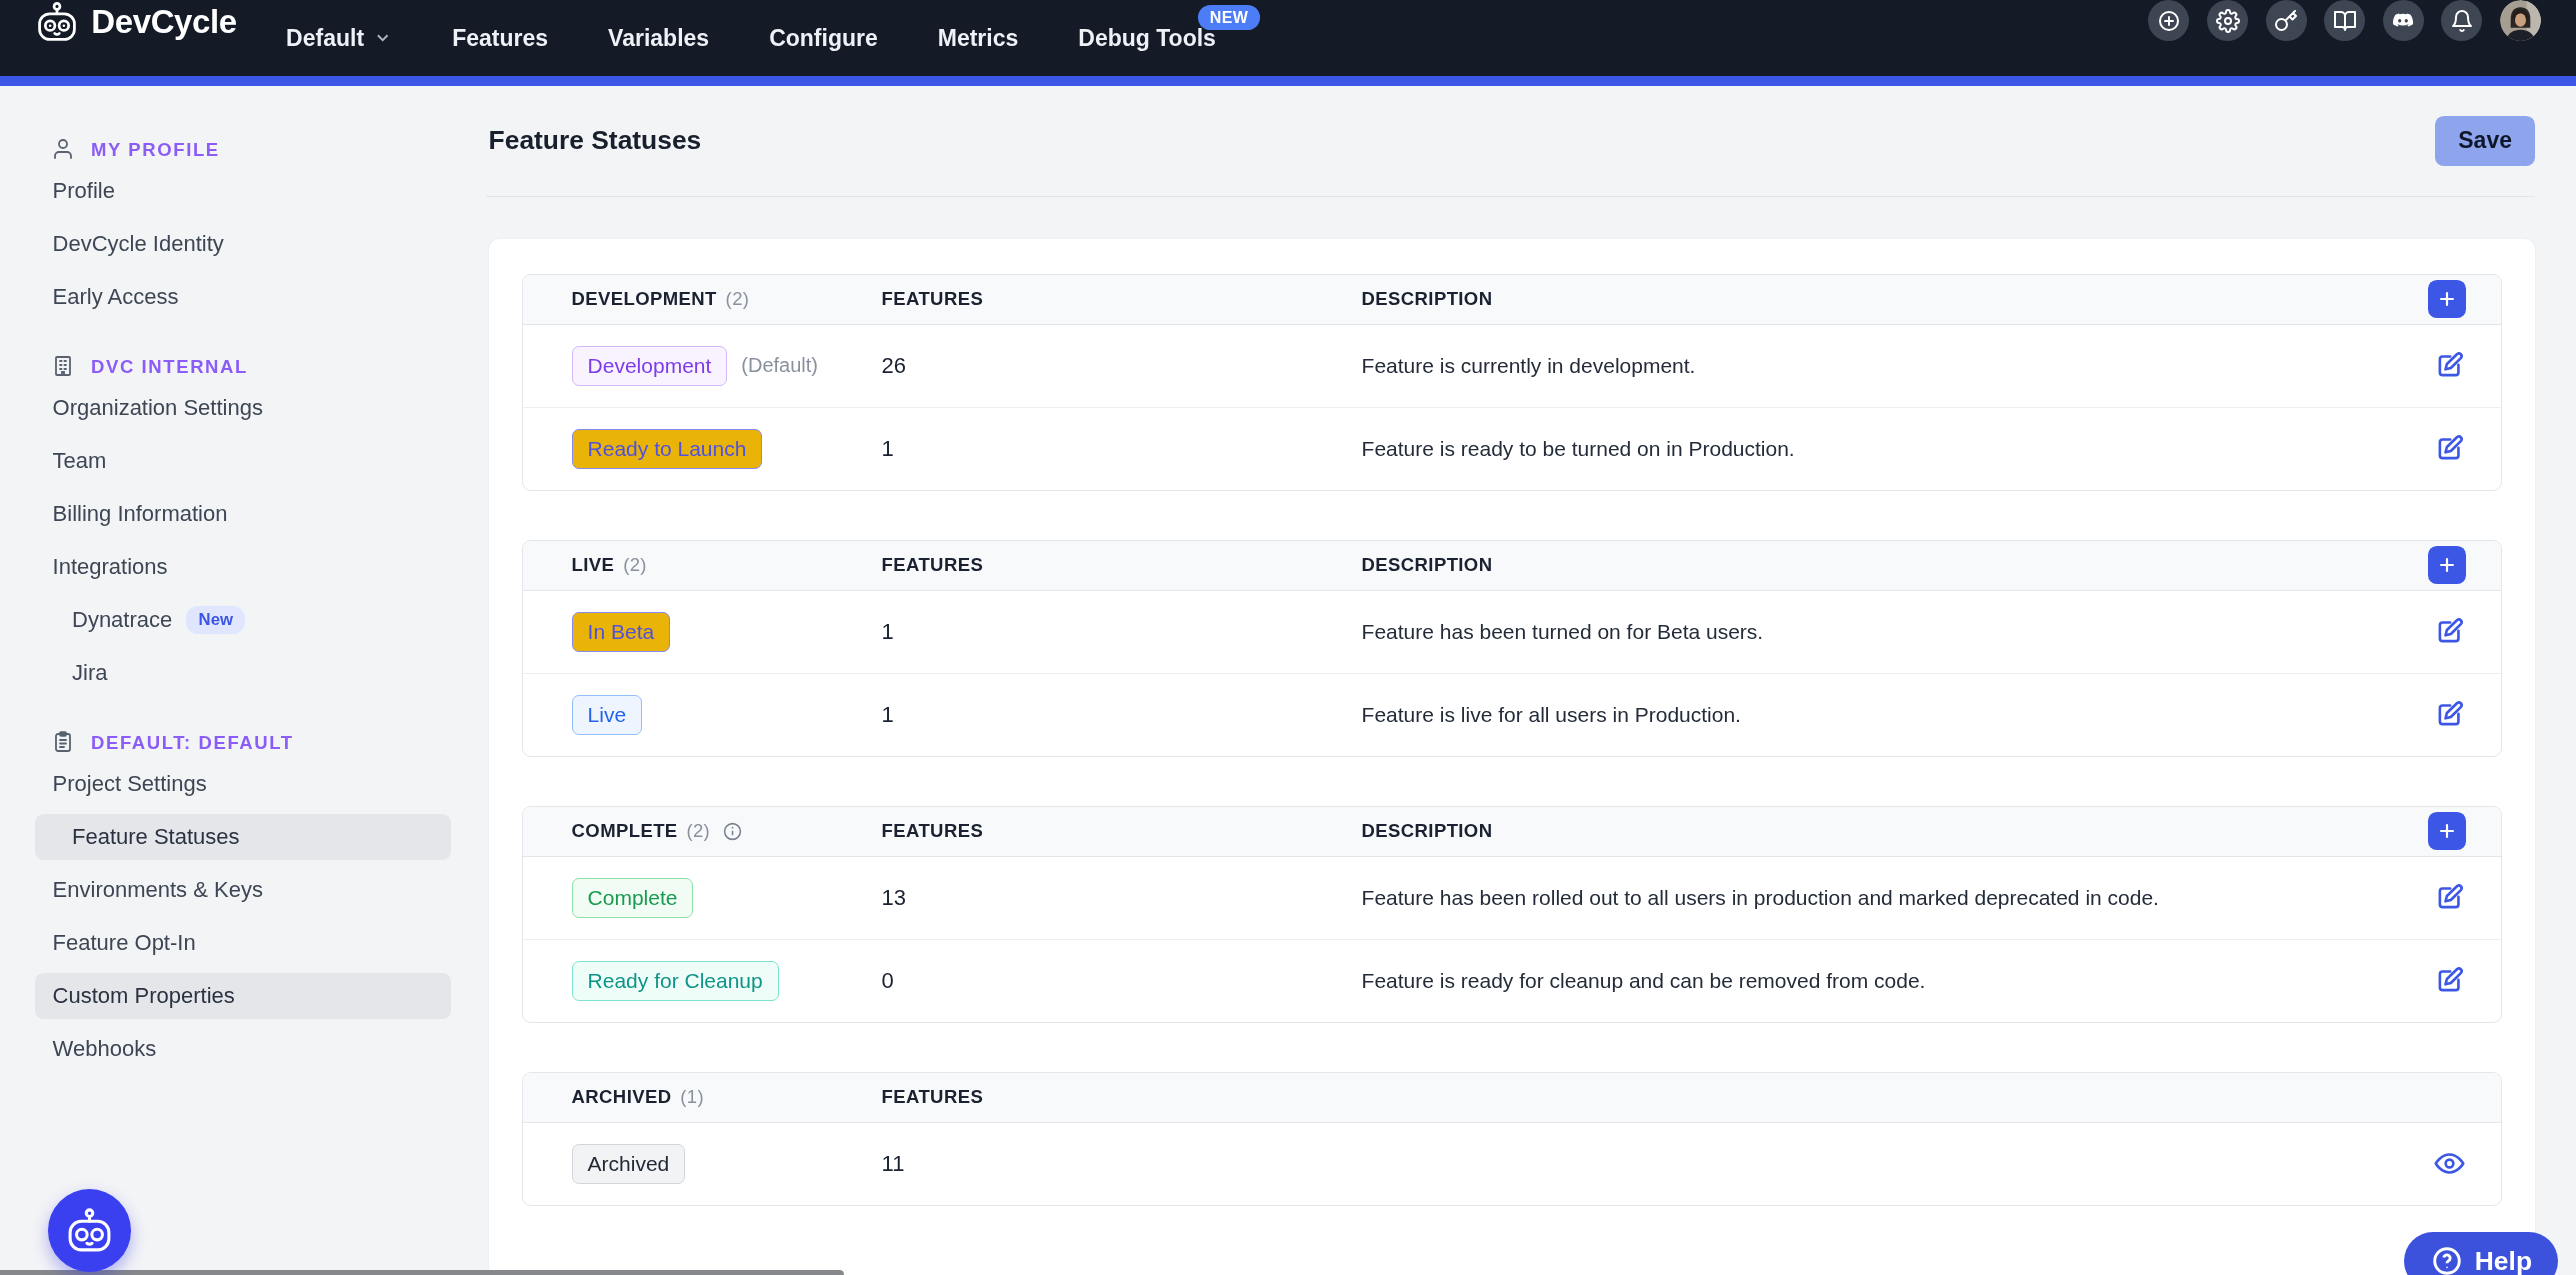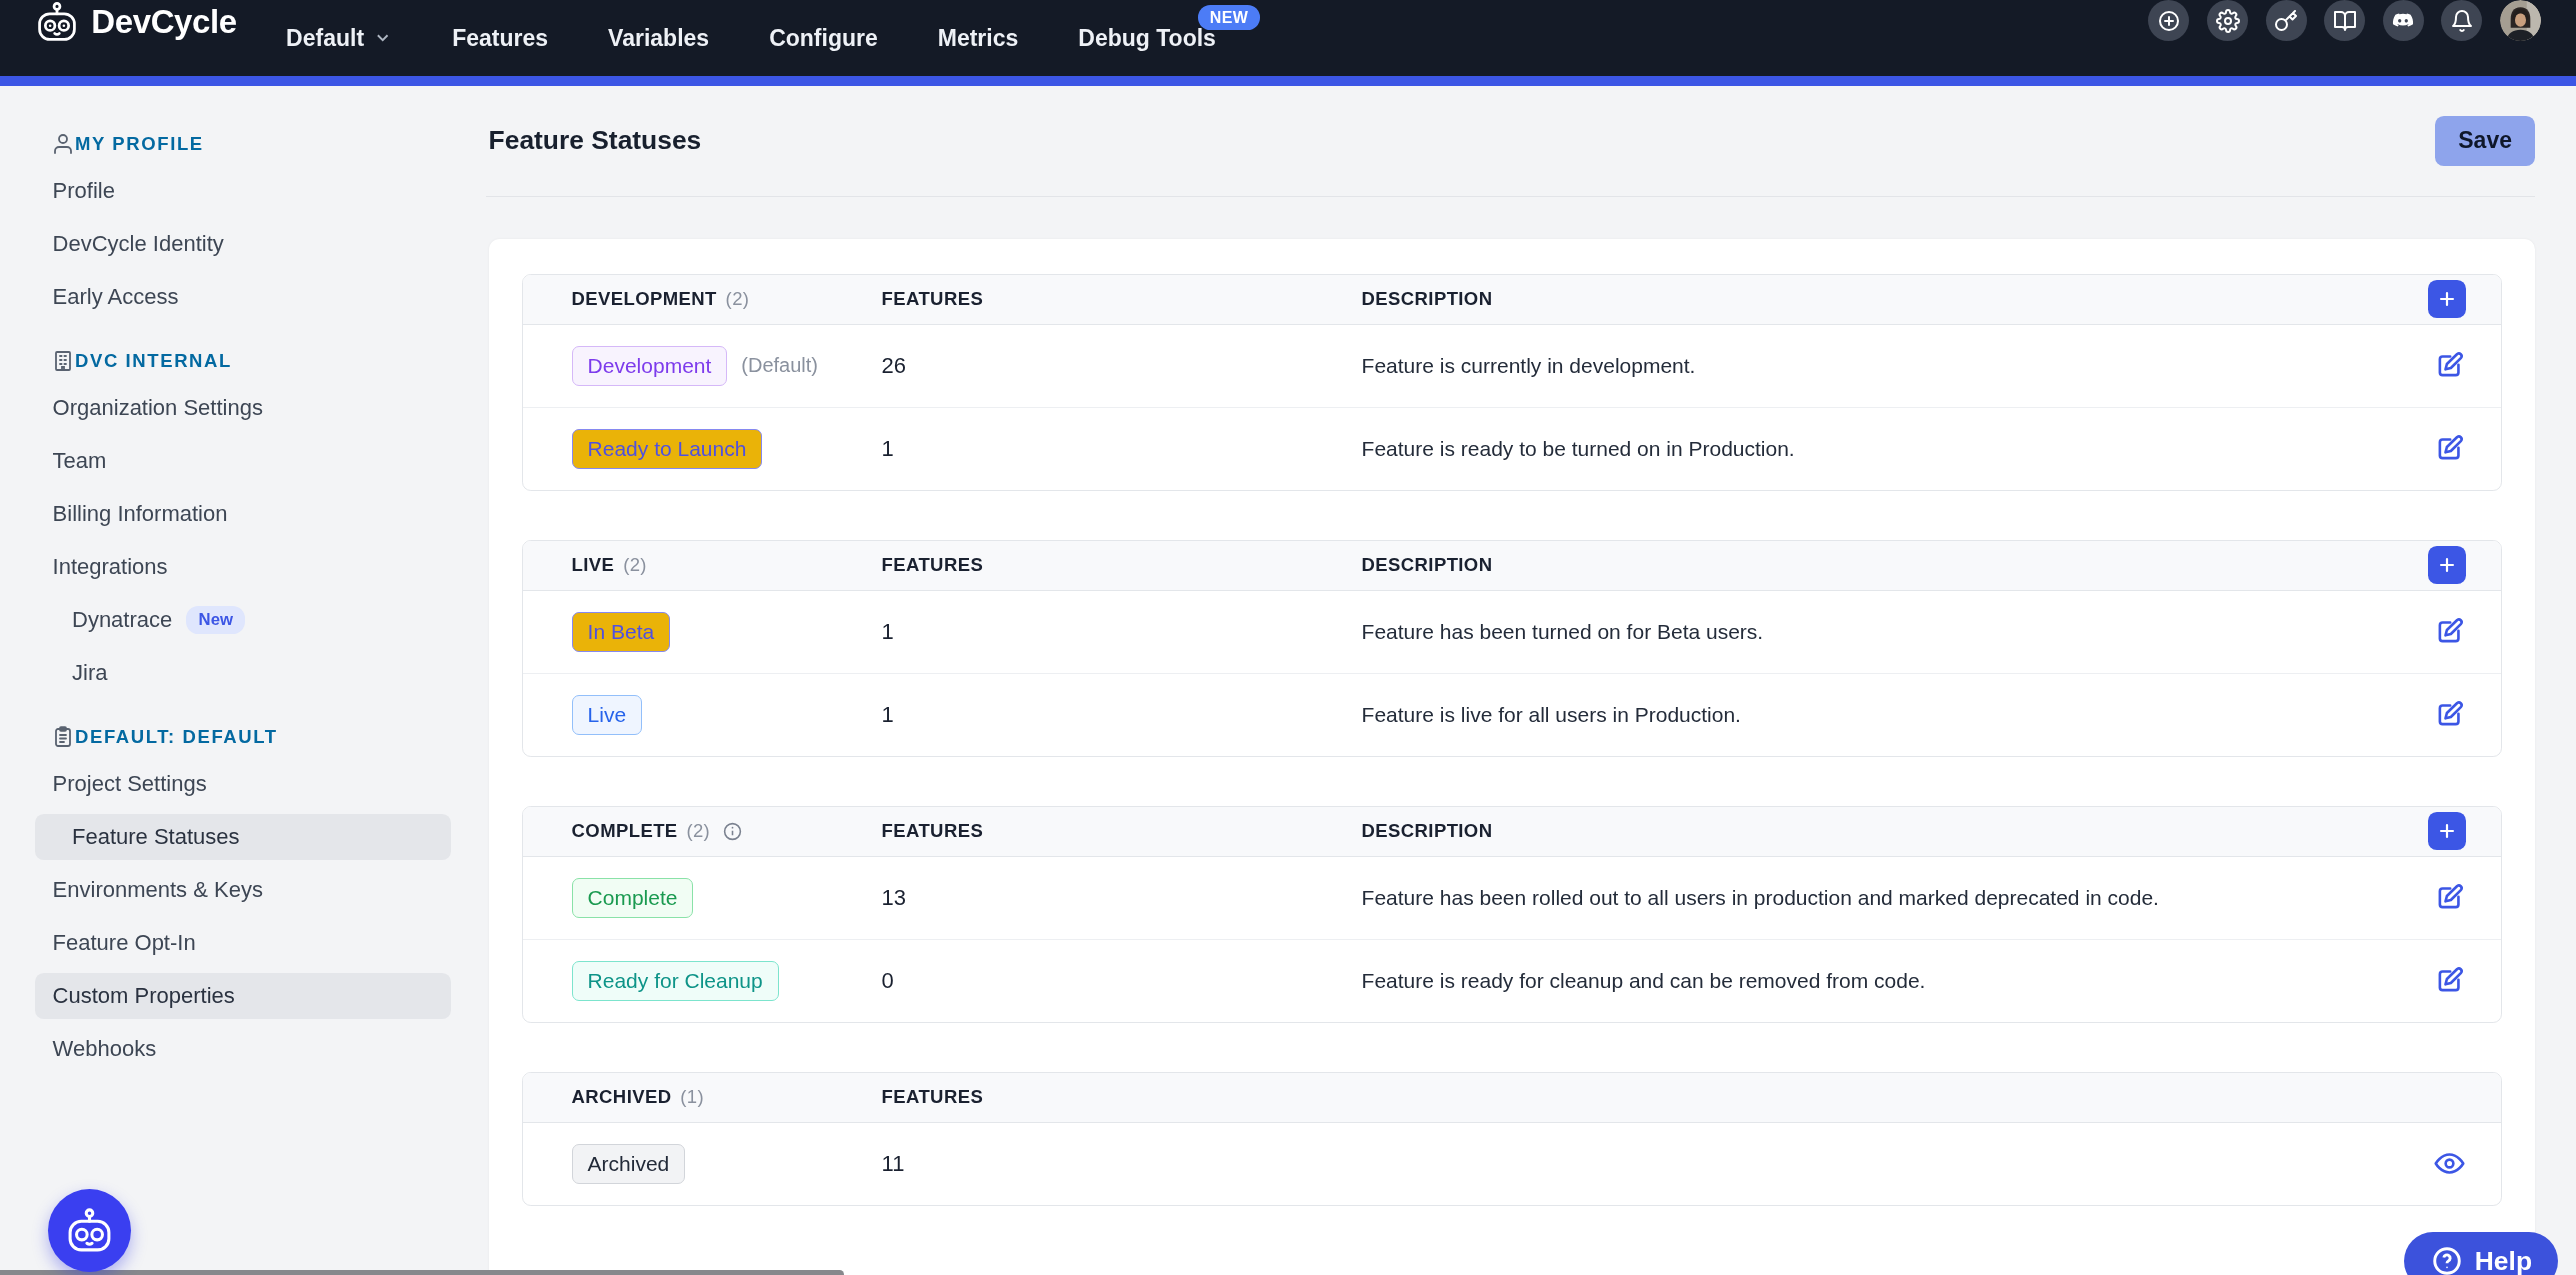--- a/index.html
+++ b/index.html
@@ -21,22 +21,22 @@
   .icon-btn{width:41px;height:41px;border-radius:50%;background:#3e4553;display:flex;align-items:center;
             justify-content:center;border:none;cursor:pointer;padding:0}
   .icon-btn svg{width:24px;height:24px;stroke:#fff;fill:none;stroke-width:2;stroke-linecap:round;stroke-linejoin:round}
   .icon-btn svg .filled{fill:#fff;stroke:none}
   .avatar{width:41px;height:41px;border-radius:50%;overflow:hidden;cursor:pointer;flex:none}
   .accent-bar{position:absolute;top:76px;left:0;right:0;height:9.7px;background:#3c56e5;z-index:5}
 
   
   .sidebar{position:absolute;top:85px;left:0;bottom:0;width:486px;background:#f3f4f6;padding-top:41px;box-sizing:border-box}
   .side-section{margin-bottom:23px}
-  .section-header{display:flex;align-items:center;padding-left:51px;height:35px;
-                  color:#0369a1;font-size:18.5px;font-weight:700;letter-spacing:1.6px}
+  .section-header{display:flex;align-items:flex-end;gap:16px;padding-left:51px;height:35px;
+                  color:#8b5cf6;font-size:18.5px;font-weight:700;letter-spacing:1.6px}
   .section-header svg{width:24px;height:24px;stroke:#596270;fill:none;stroke-width:1.8;stroke-linecap:round}
   .side-items{margin-top:7px}
   .side-item{margin:0 35px 7px 35px;height:46px;border-radius:8.8px;display:flex;align-items:center;gap:14px;
              padding-left:17.6px;font-size:22px;color:#3d4654;cursor:pointer}
   .side-item.sub{padding-left:37px}
   .side-item.active,.side-item.highlight{background:#e4e6ea;color:#2a3240}
   .side-new-badge{background:#dfe6fd;color:#3c56e5;font-size:16.7px;font-weight:700;padding:4.4px 12.3px;border-radius:12.3px}
 
   
   .main{position:absolute;left:486px;top:85px;right:0;bottom:0}

